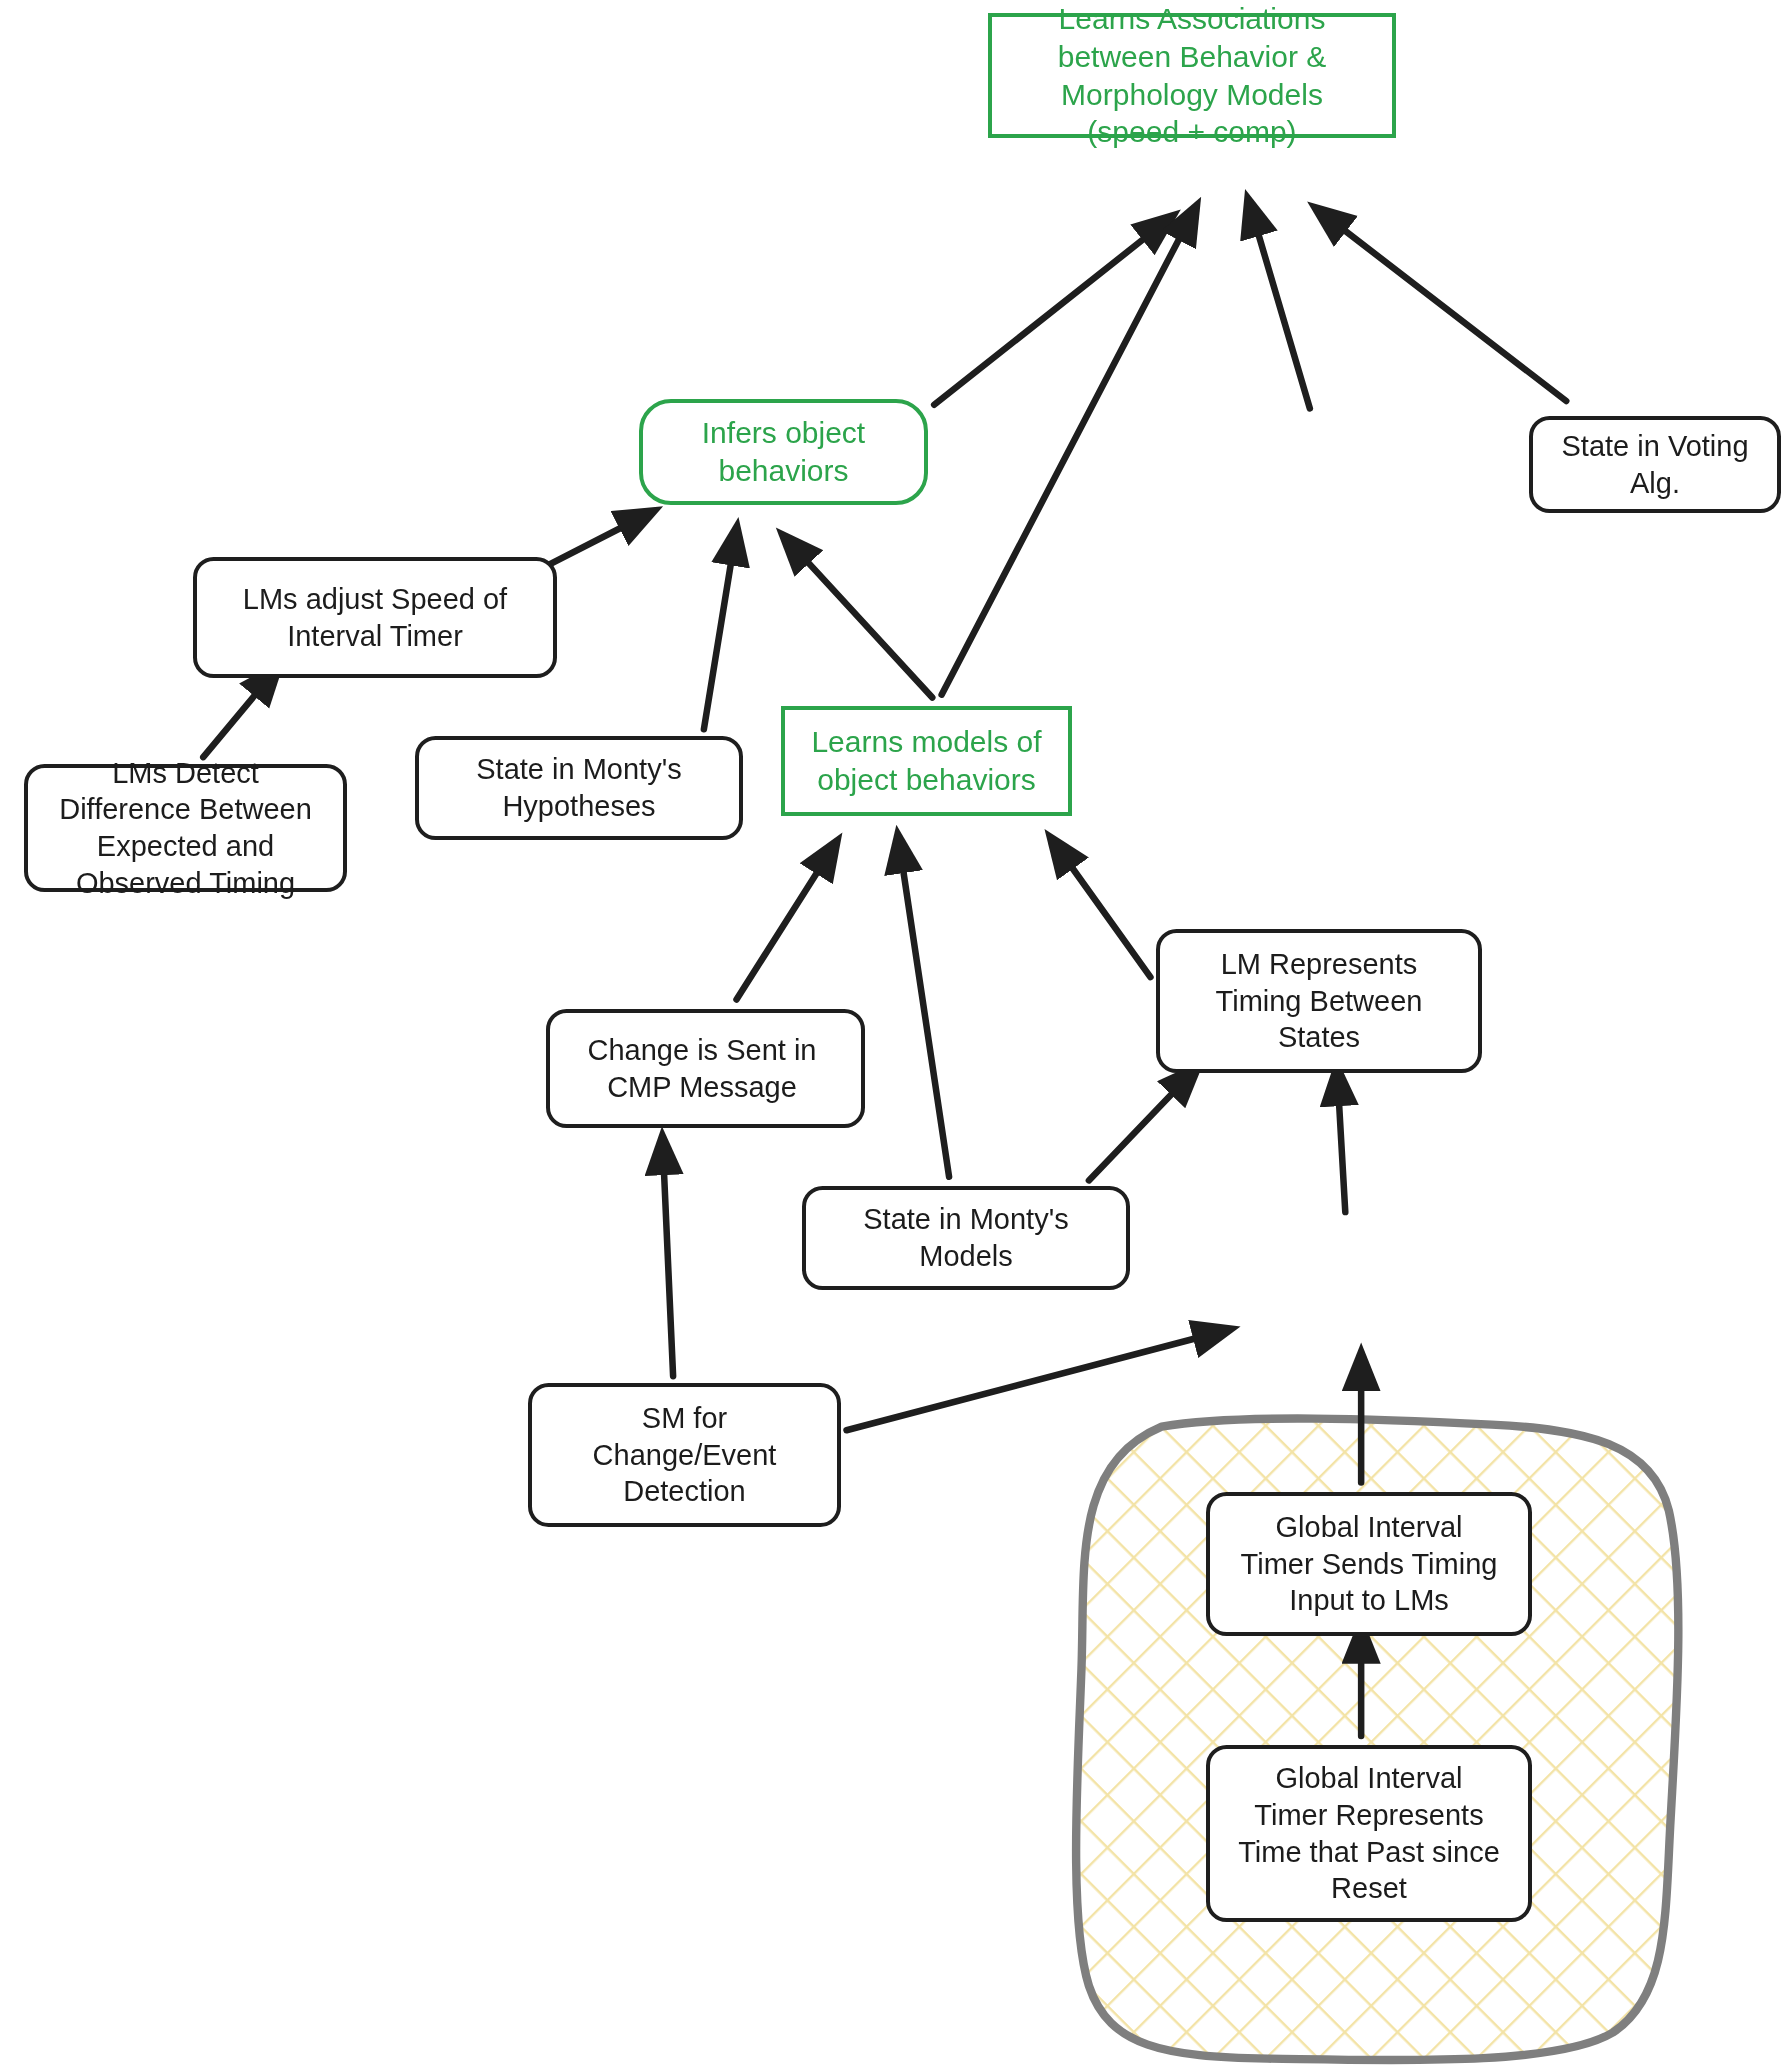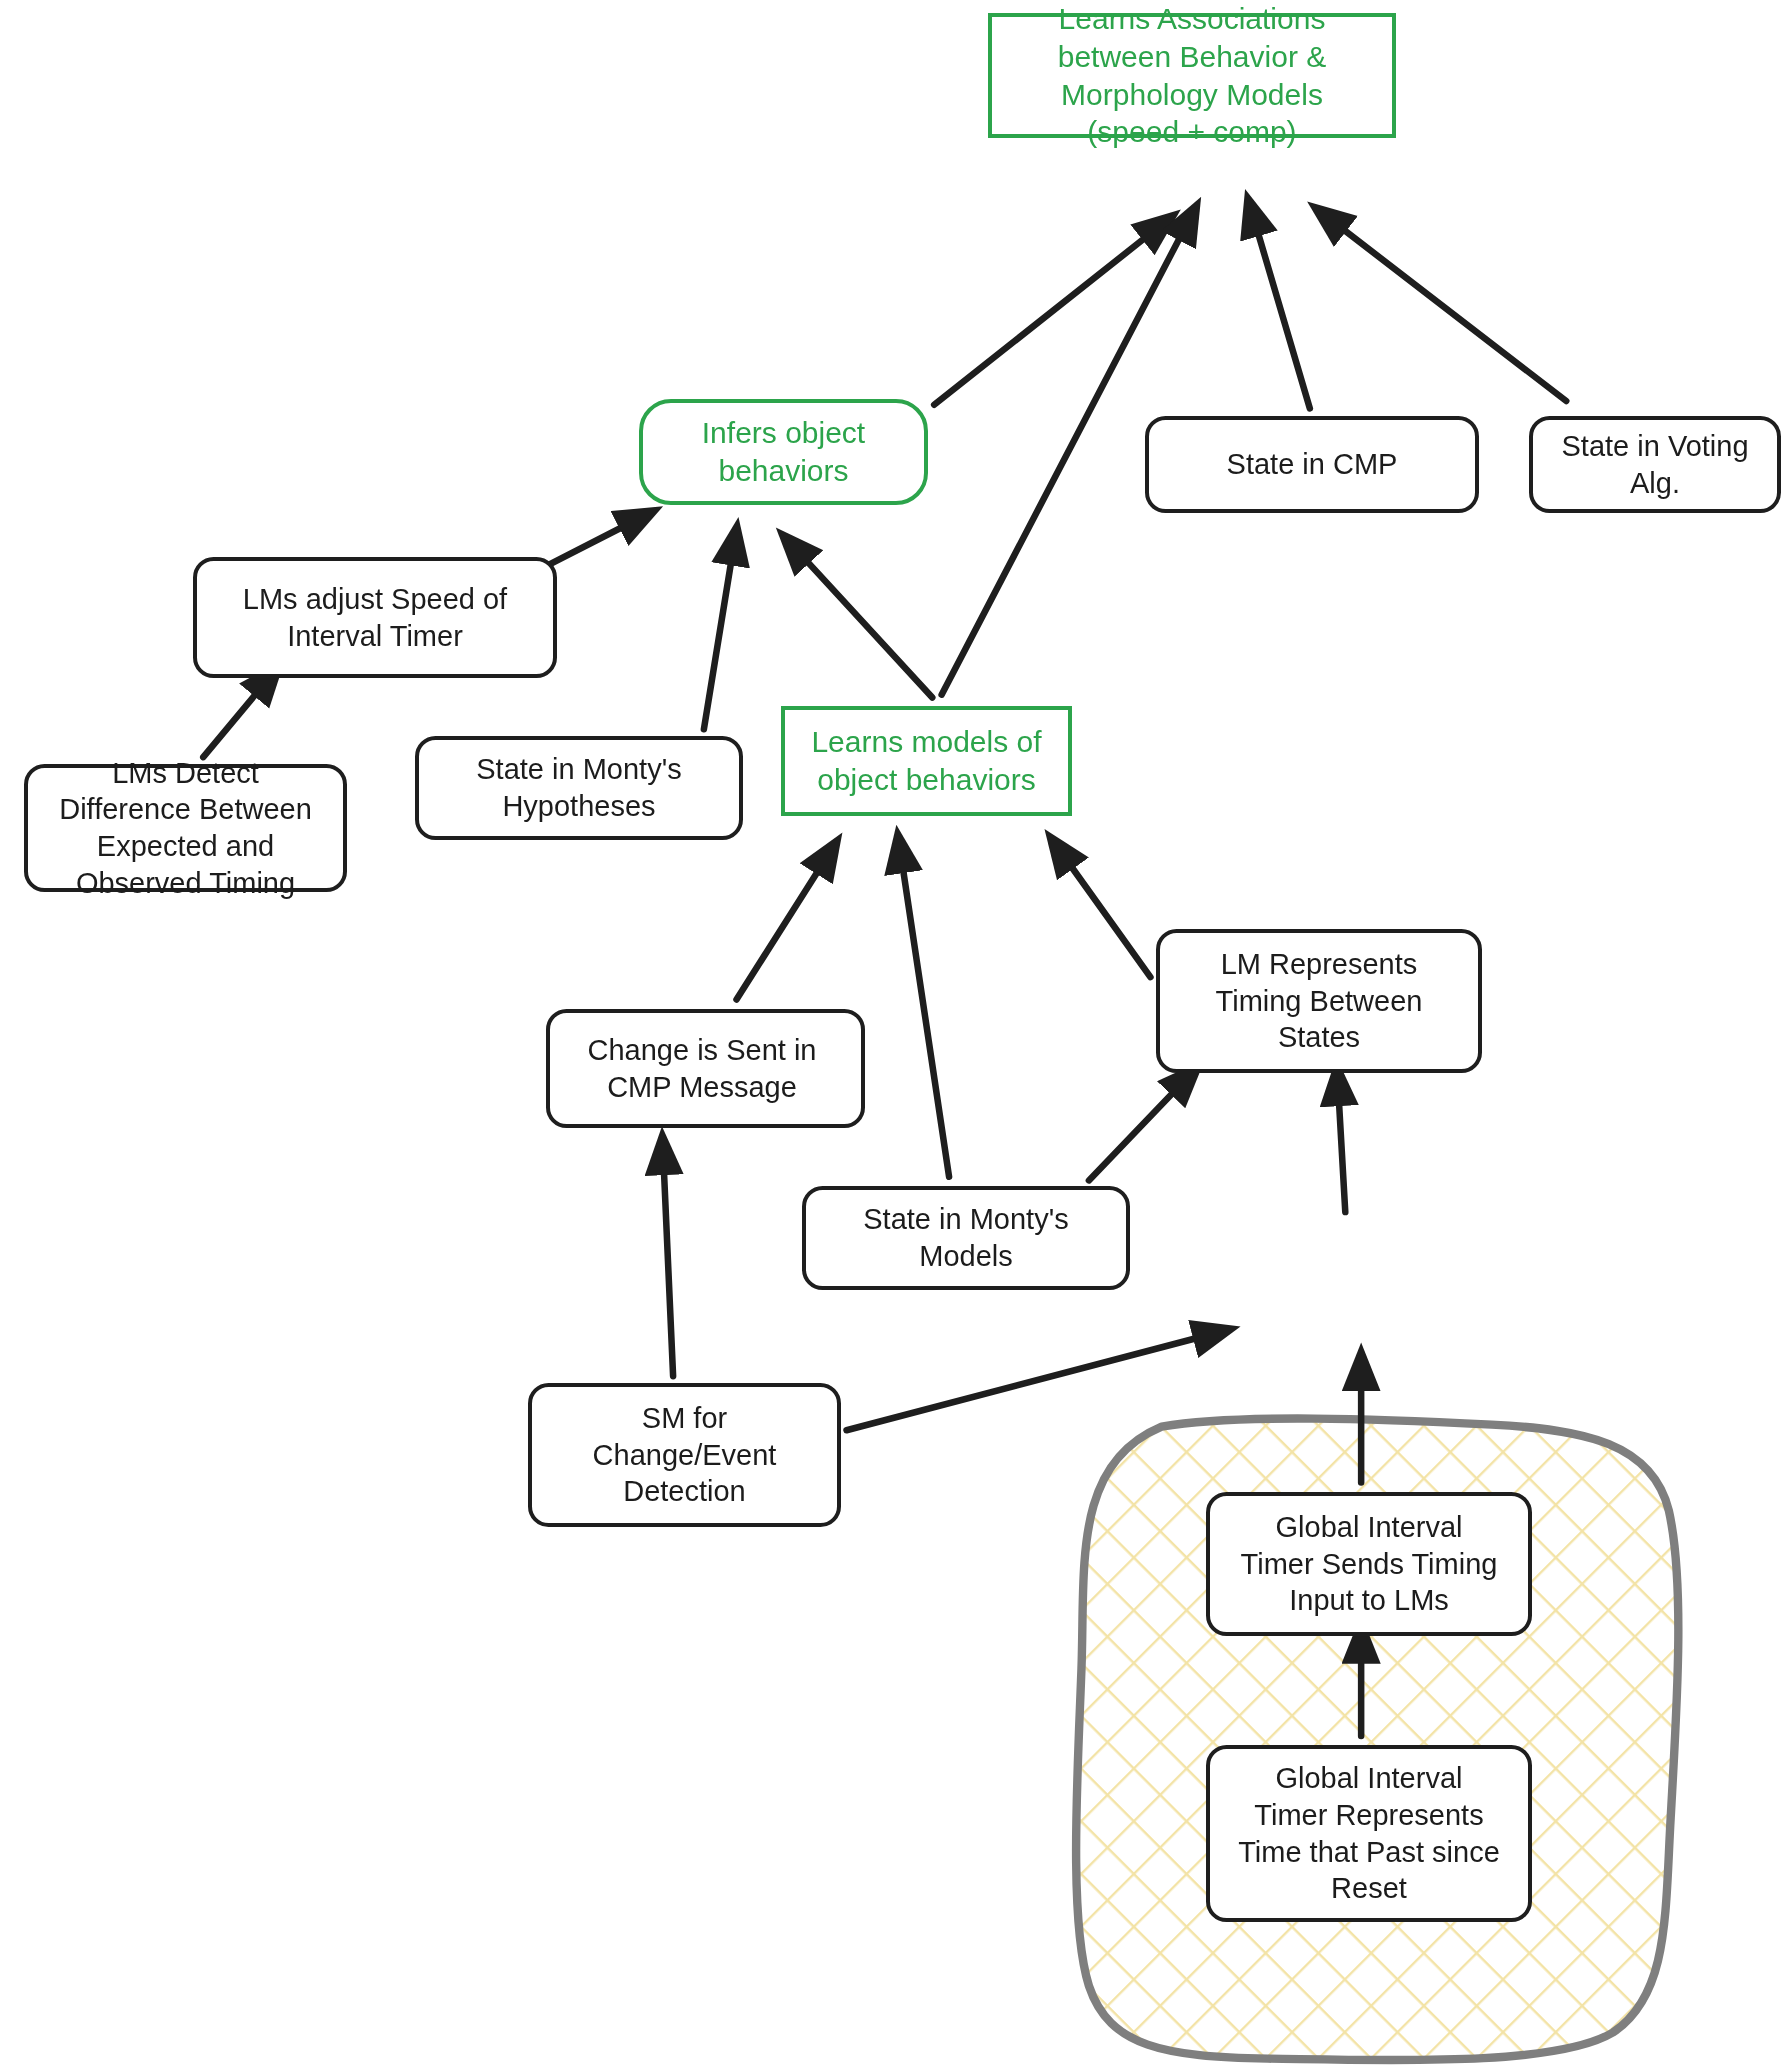--- a/index.html
+++ b/index.html
@@ -115,21 +115,20 @@
   </svg>
 
   <div class="node green" style="left:988px;top:13px;width:408px;height:125px;font-size:30px;">Learns Associations
 between Behavior &amp;
 Morphology Models
 (speed + comp)</div>
 
   <div class="node green" style="left:639px;top:399px;width:289px;height:106px;font-size:30px;border-radius:32px;">Infers object
 behaviors</div>
 
-  <div class="node" style="left:1145px;top:416px;width:334px;height:97px;">State in CMP</div>
 
   <div class="node" style="left:1529px;top:416px;width:252px;height:97px;">State in Voting
 Alg.</div>
 
   <div class="node" style="left:193px;top:557px;width:364px;height:121px;">LMs adjust Speed of
 Interval Timer</div>
 
   <div class="node" style="left:415px;top:736px;width:328px;height:104px;">State in Monty's
 Hypotheses</div>
 

